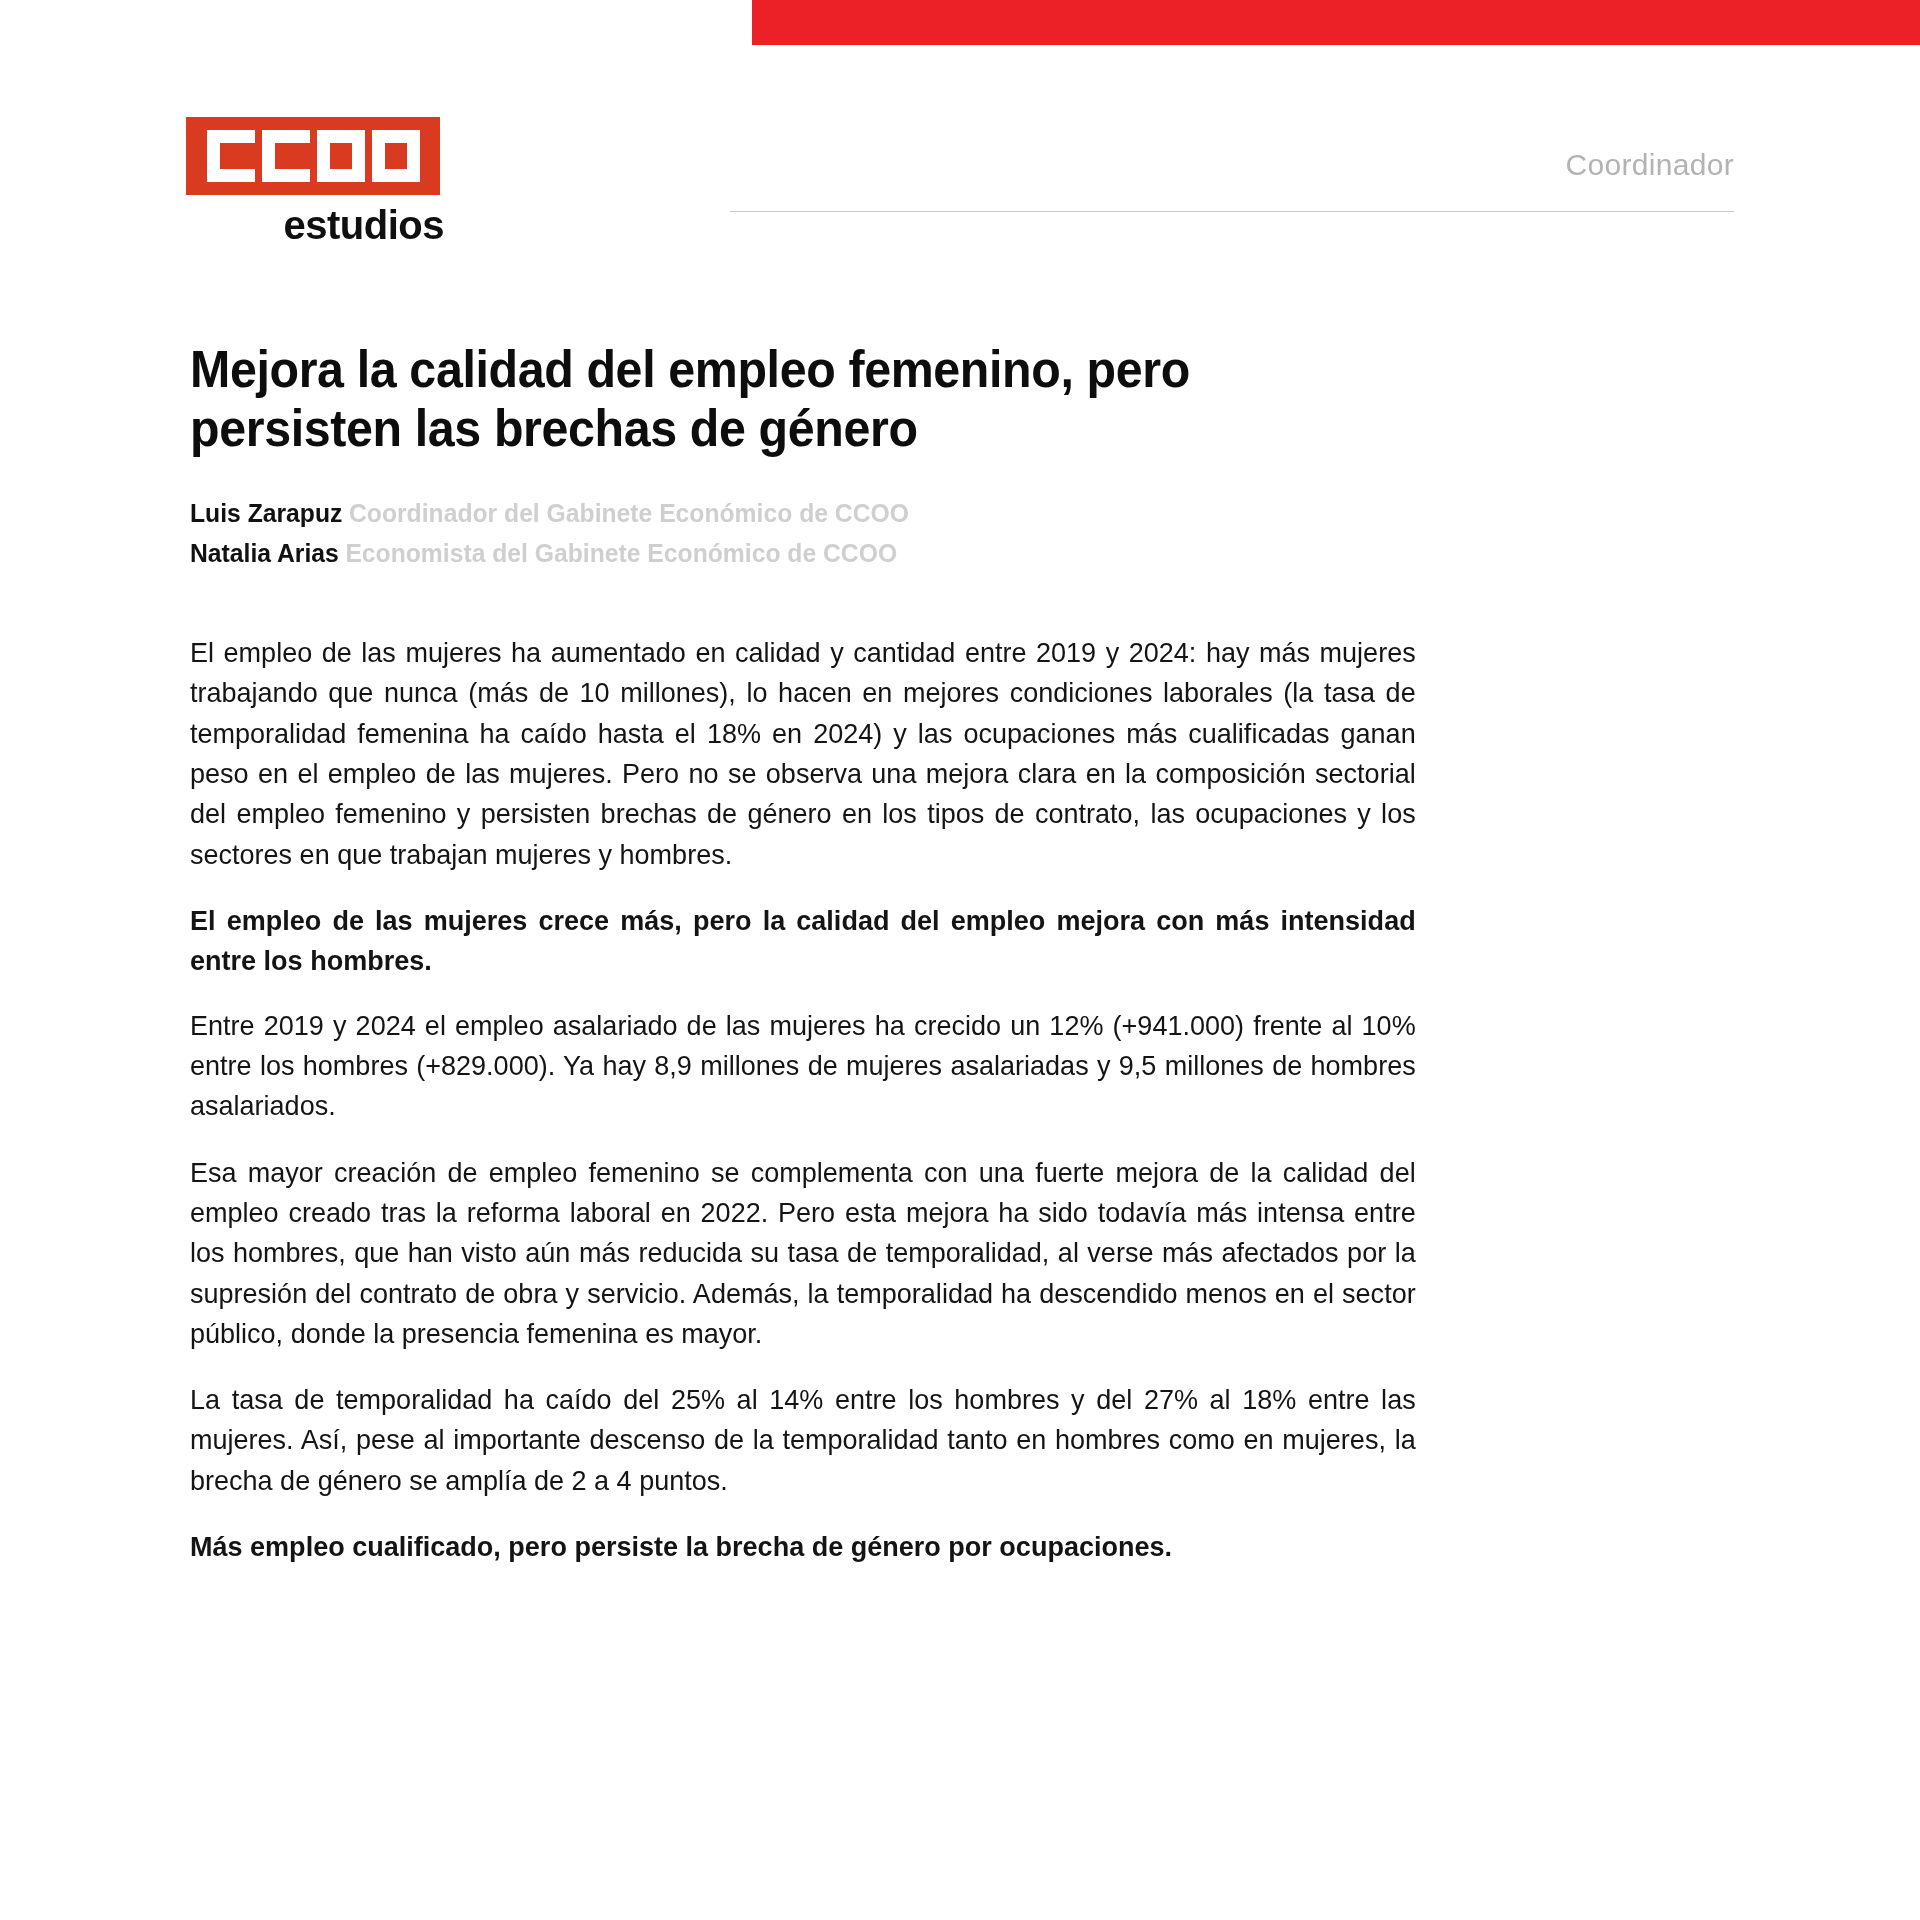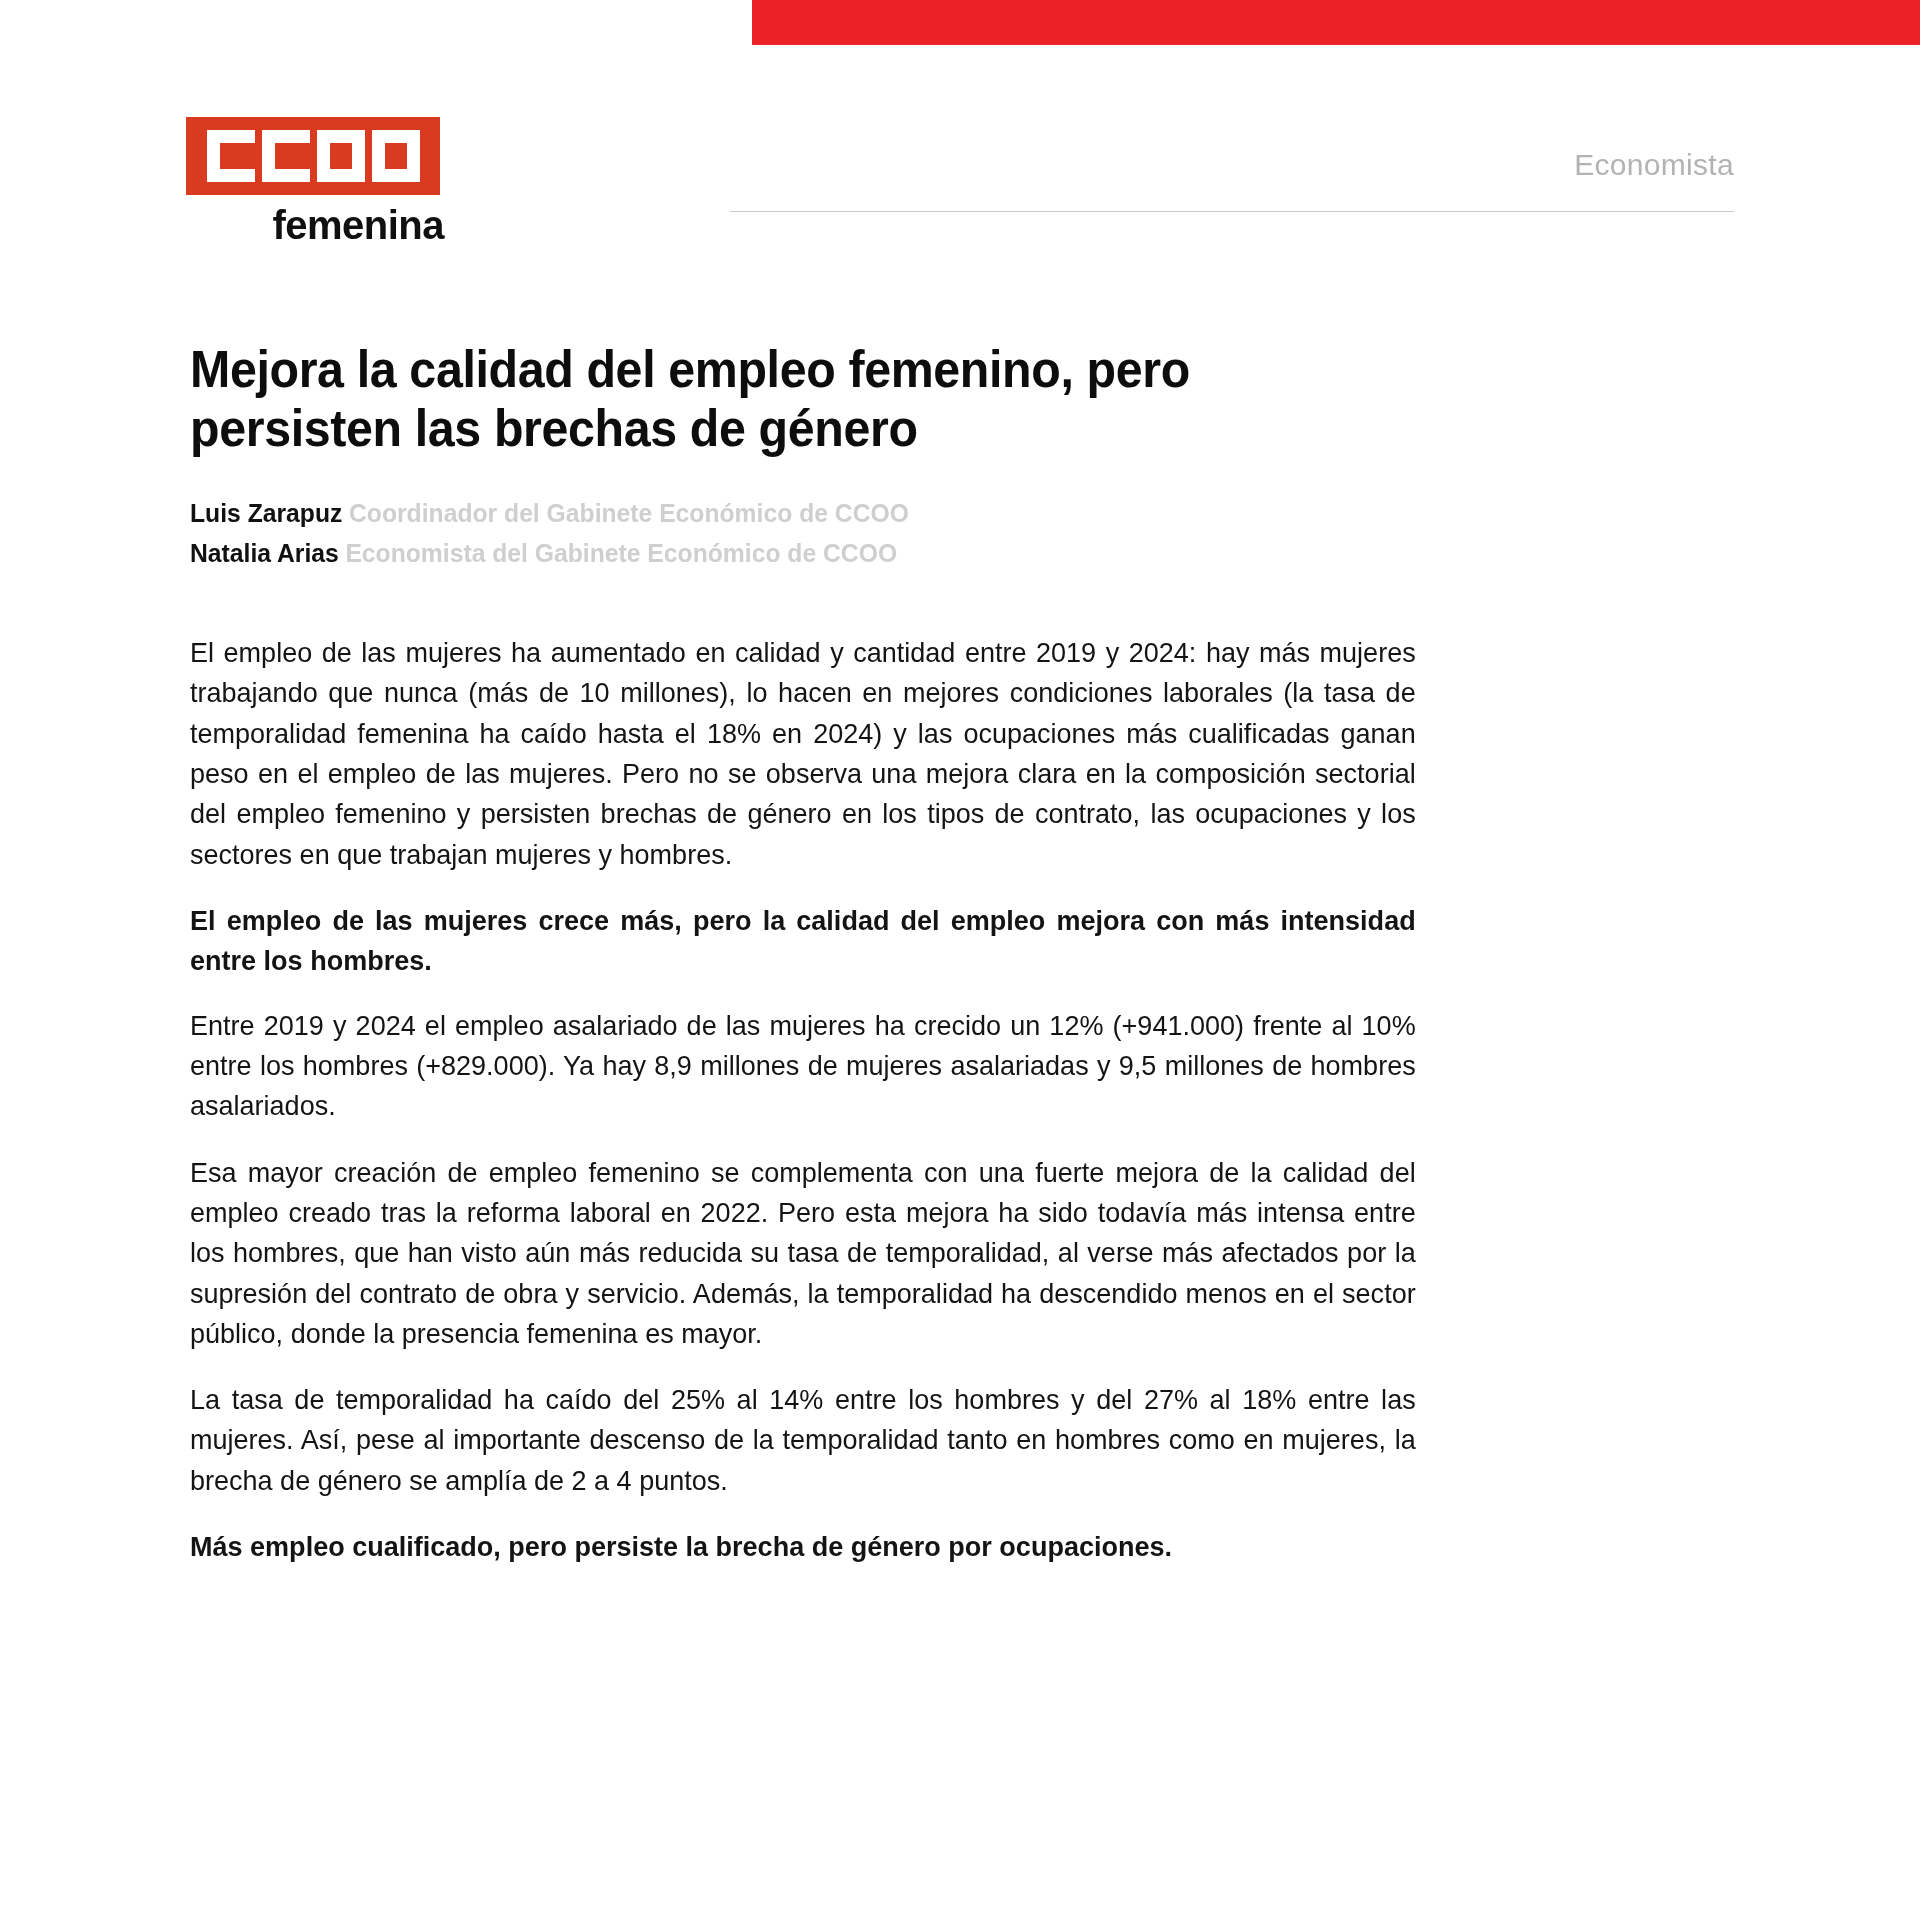--- a/index.html
+++ b/index.html
@@ -196,24 +196,24 @@
 
 <div id="header">
 
   <div id="logo-block">
     <div id="ccoo-logo">
       <span class="glyph c"></span>
       <span class="glyph c"></span>
       <span class="glyph o"></span>
       <span class="glyph o"></span>
     </div>
-    <div id="estudios-word">femenina</div>
+    <div id="estudios-word">estudios</div>
   </div>
 
-  <div id="series-label">Economista</div>
+  <div id="series-label">Coordinador</div>
 
   <div id="header-rule"></div>
 </div>
 
 <div id="content">
 
   <h1 id="doc-title">Mejora la calidad del empleo femenino, pero persisten las brechas de género</h1>
 
   <p class="author-line">
     <span class="author-name">Luis Zarapuz</span><span class="author-role">Coordinador del Gabinete Económico de CCOO</span>

